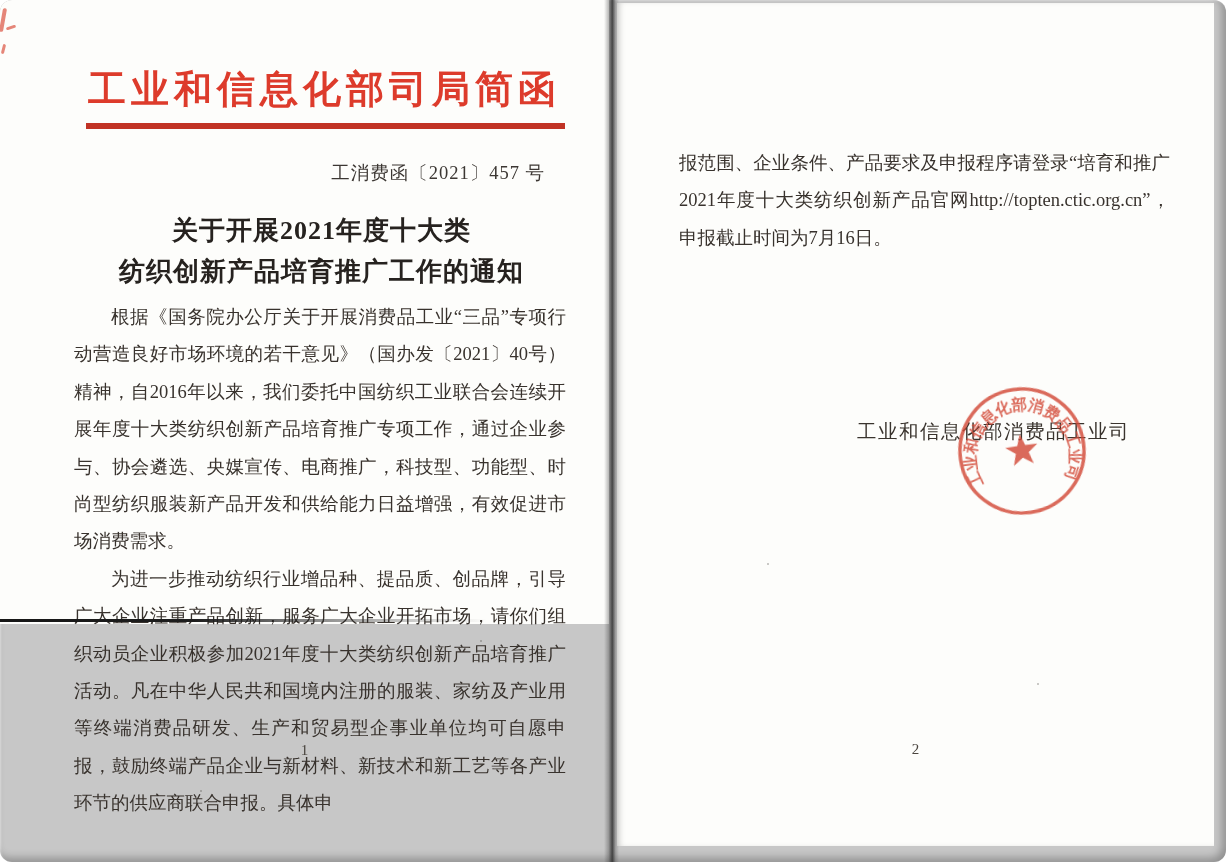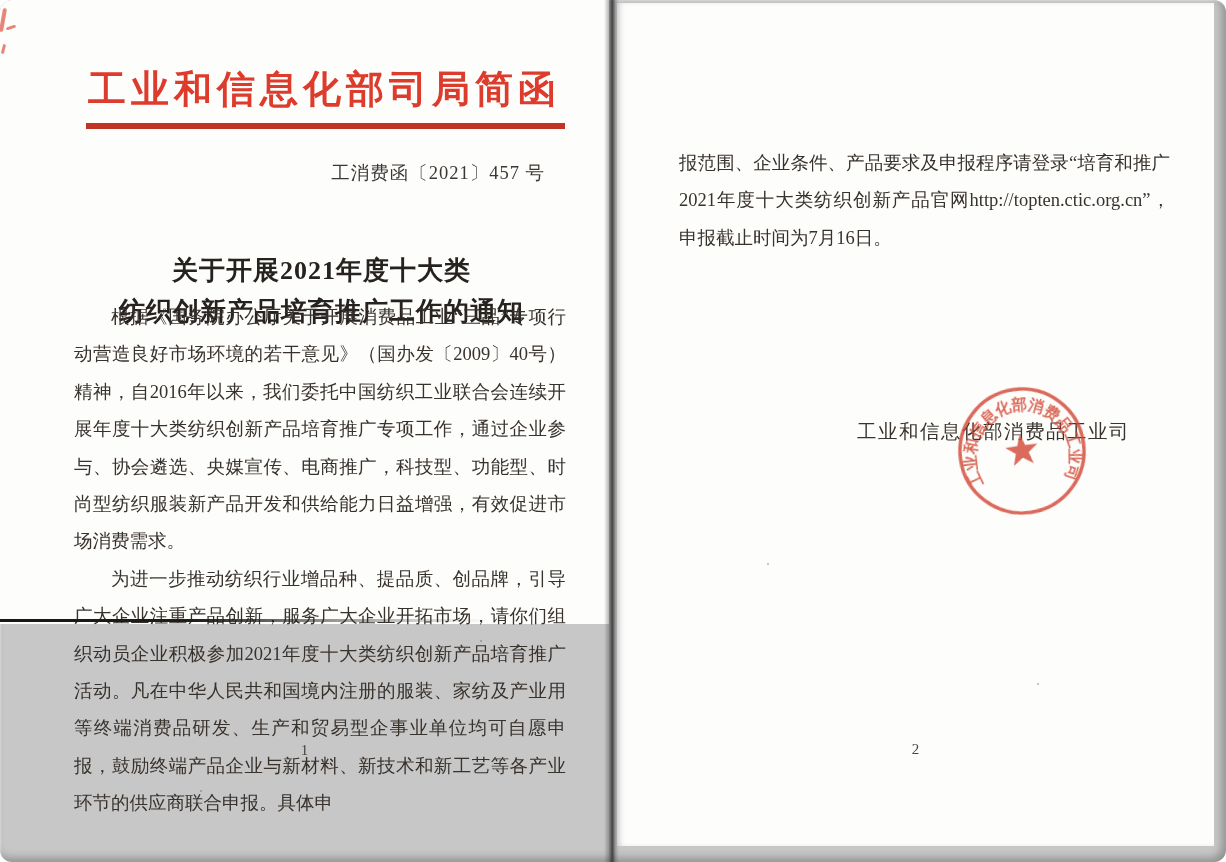--- a/index.html
+++ b/index.html
@@ -43,21 +43,21 @@
   }
   .doc-number {
     position:absolute; top:160px; left:84px; right:44px;
     text-align:right; padding-right:20px;
     font-size:18.5px; color:#3c3733; letter-spacing:1px;
   }
   .doc-title {
     position:absolute; top:210px; left:74px; right:40px;
     text-align:center;
     font-size:26px; font-weight:bold; color:#26221f;
-    line-height:41px; letter-spacing:1px;margin-top:40px;
+    line-height:41px; letter-spacing:1px;
   }
   .body-block {
     position:absolute;
     font-size:18.5px; line-height:37.4px;
     color:#38322d;
     text-align:justify;
   }
   .body-left  { top:299px; left:74px;  width:492px; }
   .body-right { top:107px; left:62px;  width:491px;margin-top:35px; }
   .body-block p { margin:0; }
@@ -117,21 +117,21 @@
     <div class="red-rule"></div>
 
     <div class="doc-number">工消费函〔2021〕457 号</div>
 
     <div class="doc-title">
       <div>关于开展2021年度十大类</div>
       <div>纺织创新产品培育推广工作的通知</div>
     </div>
 
     <div class="body-block body-left">
-      <p class="indent">根据《国务院办公厅关于开展消费品工业“三品”专项行动营造良好市场环境的若干意见》（国办发〔2009〕40号）精神，自2016年以来，我们委托中国纺织工业联合会连续开展年度十大类纺织创新产品培育推广专项工作，通过企业参与、协会遴选、央媒宣传、电商推广，科技型、功能型、时尚型纺织服装新产品开发和供给能力日益增强，有效促进市场消费需求。</p>
+      <p class="indent">根据《国务院办公厅关于开展消费品工业“三品”专项行动营造良好市场环境的若干意见》（国办发〔2021〕40号）精神，自2016年以来，我们委托中国纺织工业联合会连续开展年度十大类纺织创新产品培育推广专项工作，通过企业参与、协会遴选、央媒宣传、电商推广，科技型、功能型、时尚型纺织服装新产品开发和供给能力日益增强，有效促进市场消费需求。</p>
       <p class="indent">为进一步推动纺织行业增品种、提品质、创品牌，引导广大企业注重产品创新，服务广大企业开拓市场，请你们组织动员企业积极参加2021年度十大类纺织创新产品培育推广活动。凡在中华人民共和国境内注册的服装、家纺及产业用等终端消费品研发、生产和贸易型企事业单位均可自愿申报，鼓励终端产品企业与新材料、新技术和新工艺等各产业环节的供应商联合申报。具体申</p>
     </div>
 
     <div class="page-num page-num-1">1</div>
 
     <div class="bottom-edge-line"></div>
 
     <div class="speck" style="left:120px; top:500px;"></div>
     <div class="speck" style="left:480px; top:640px;"></div>
     <div class="speck" style="left:200px; top:790px;"></div>

